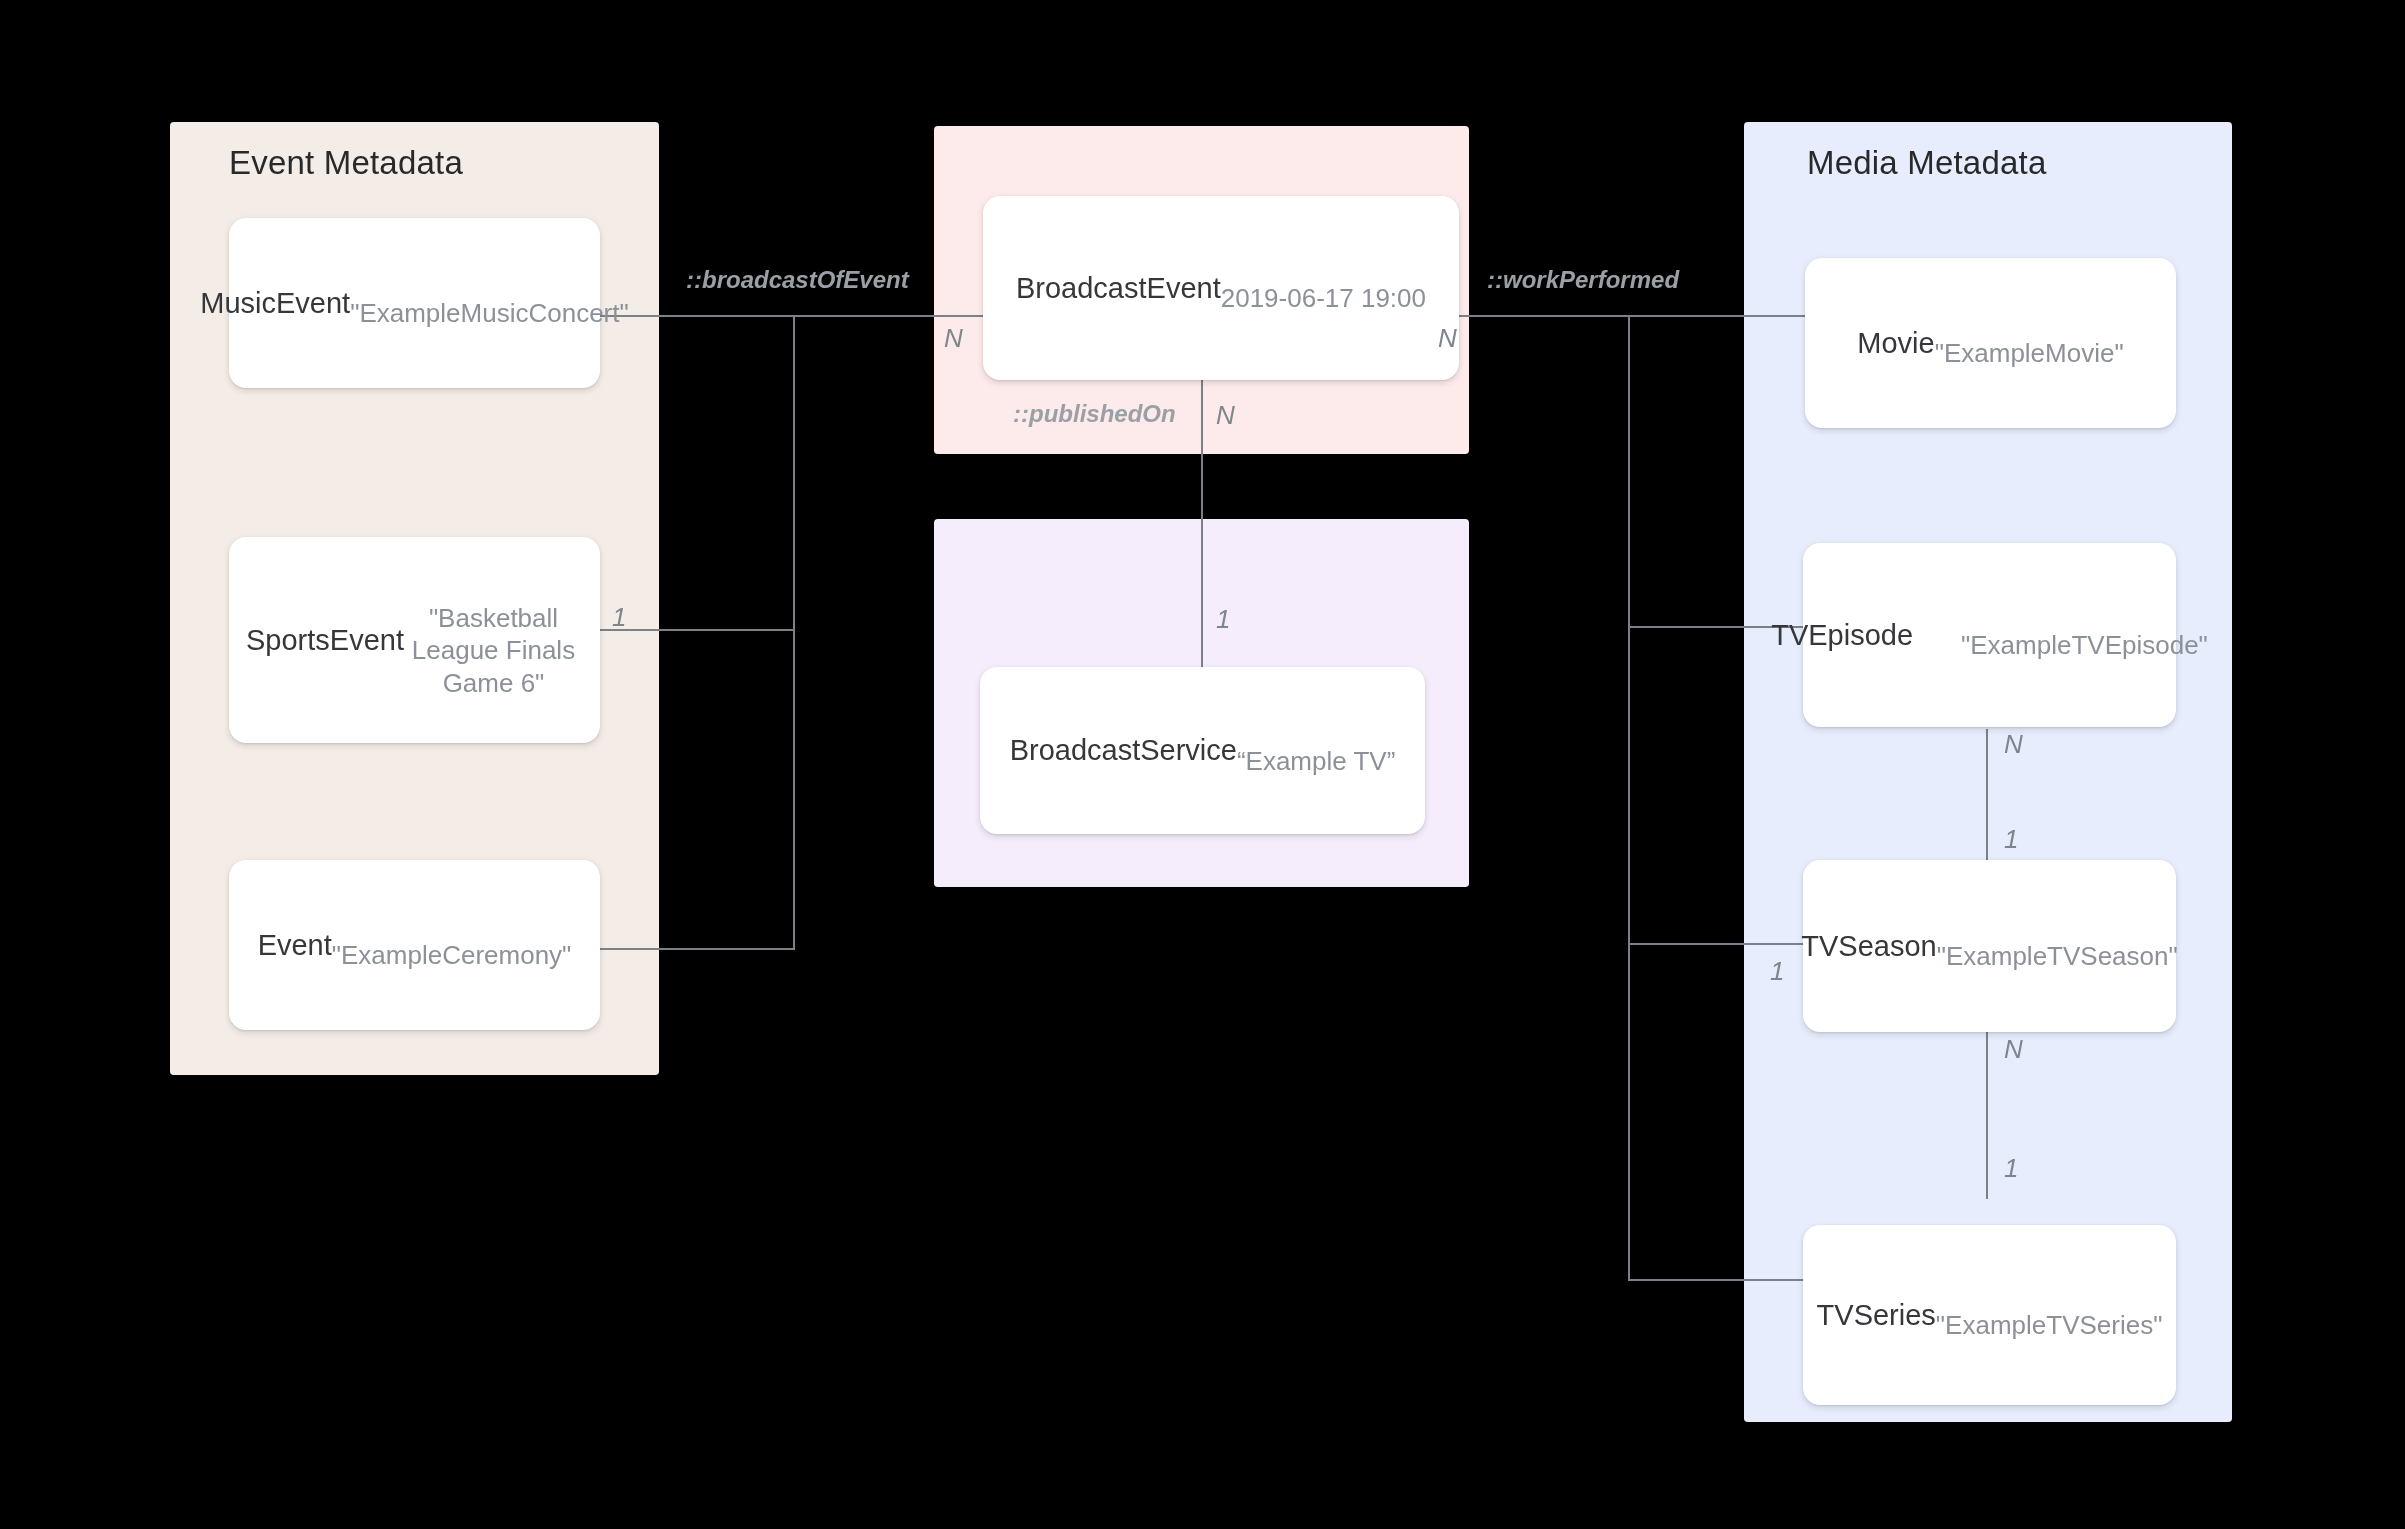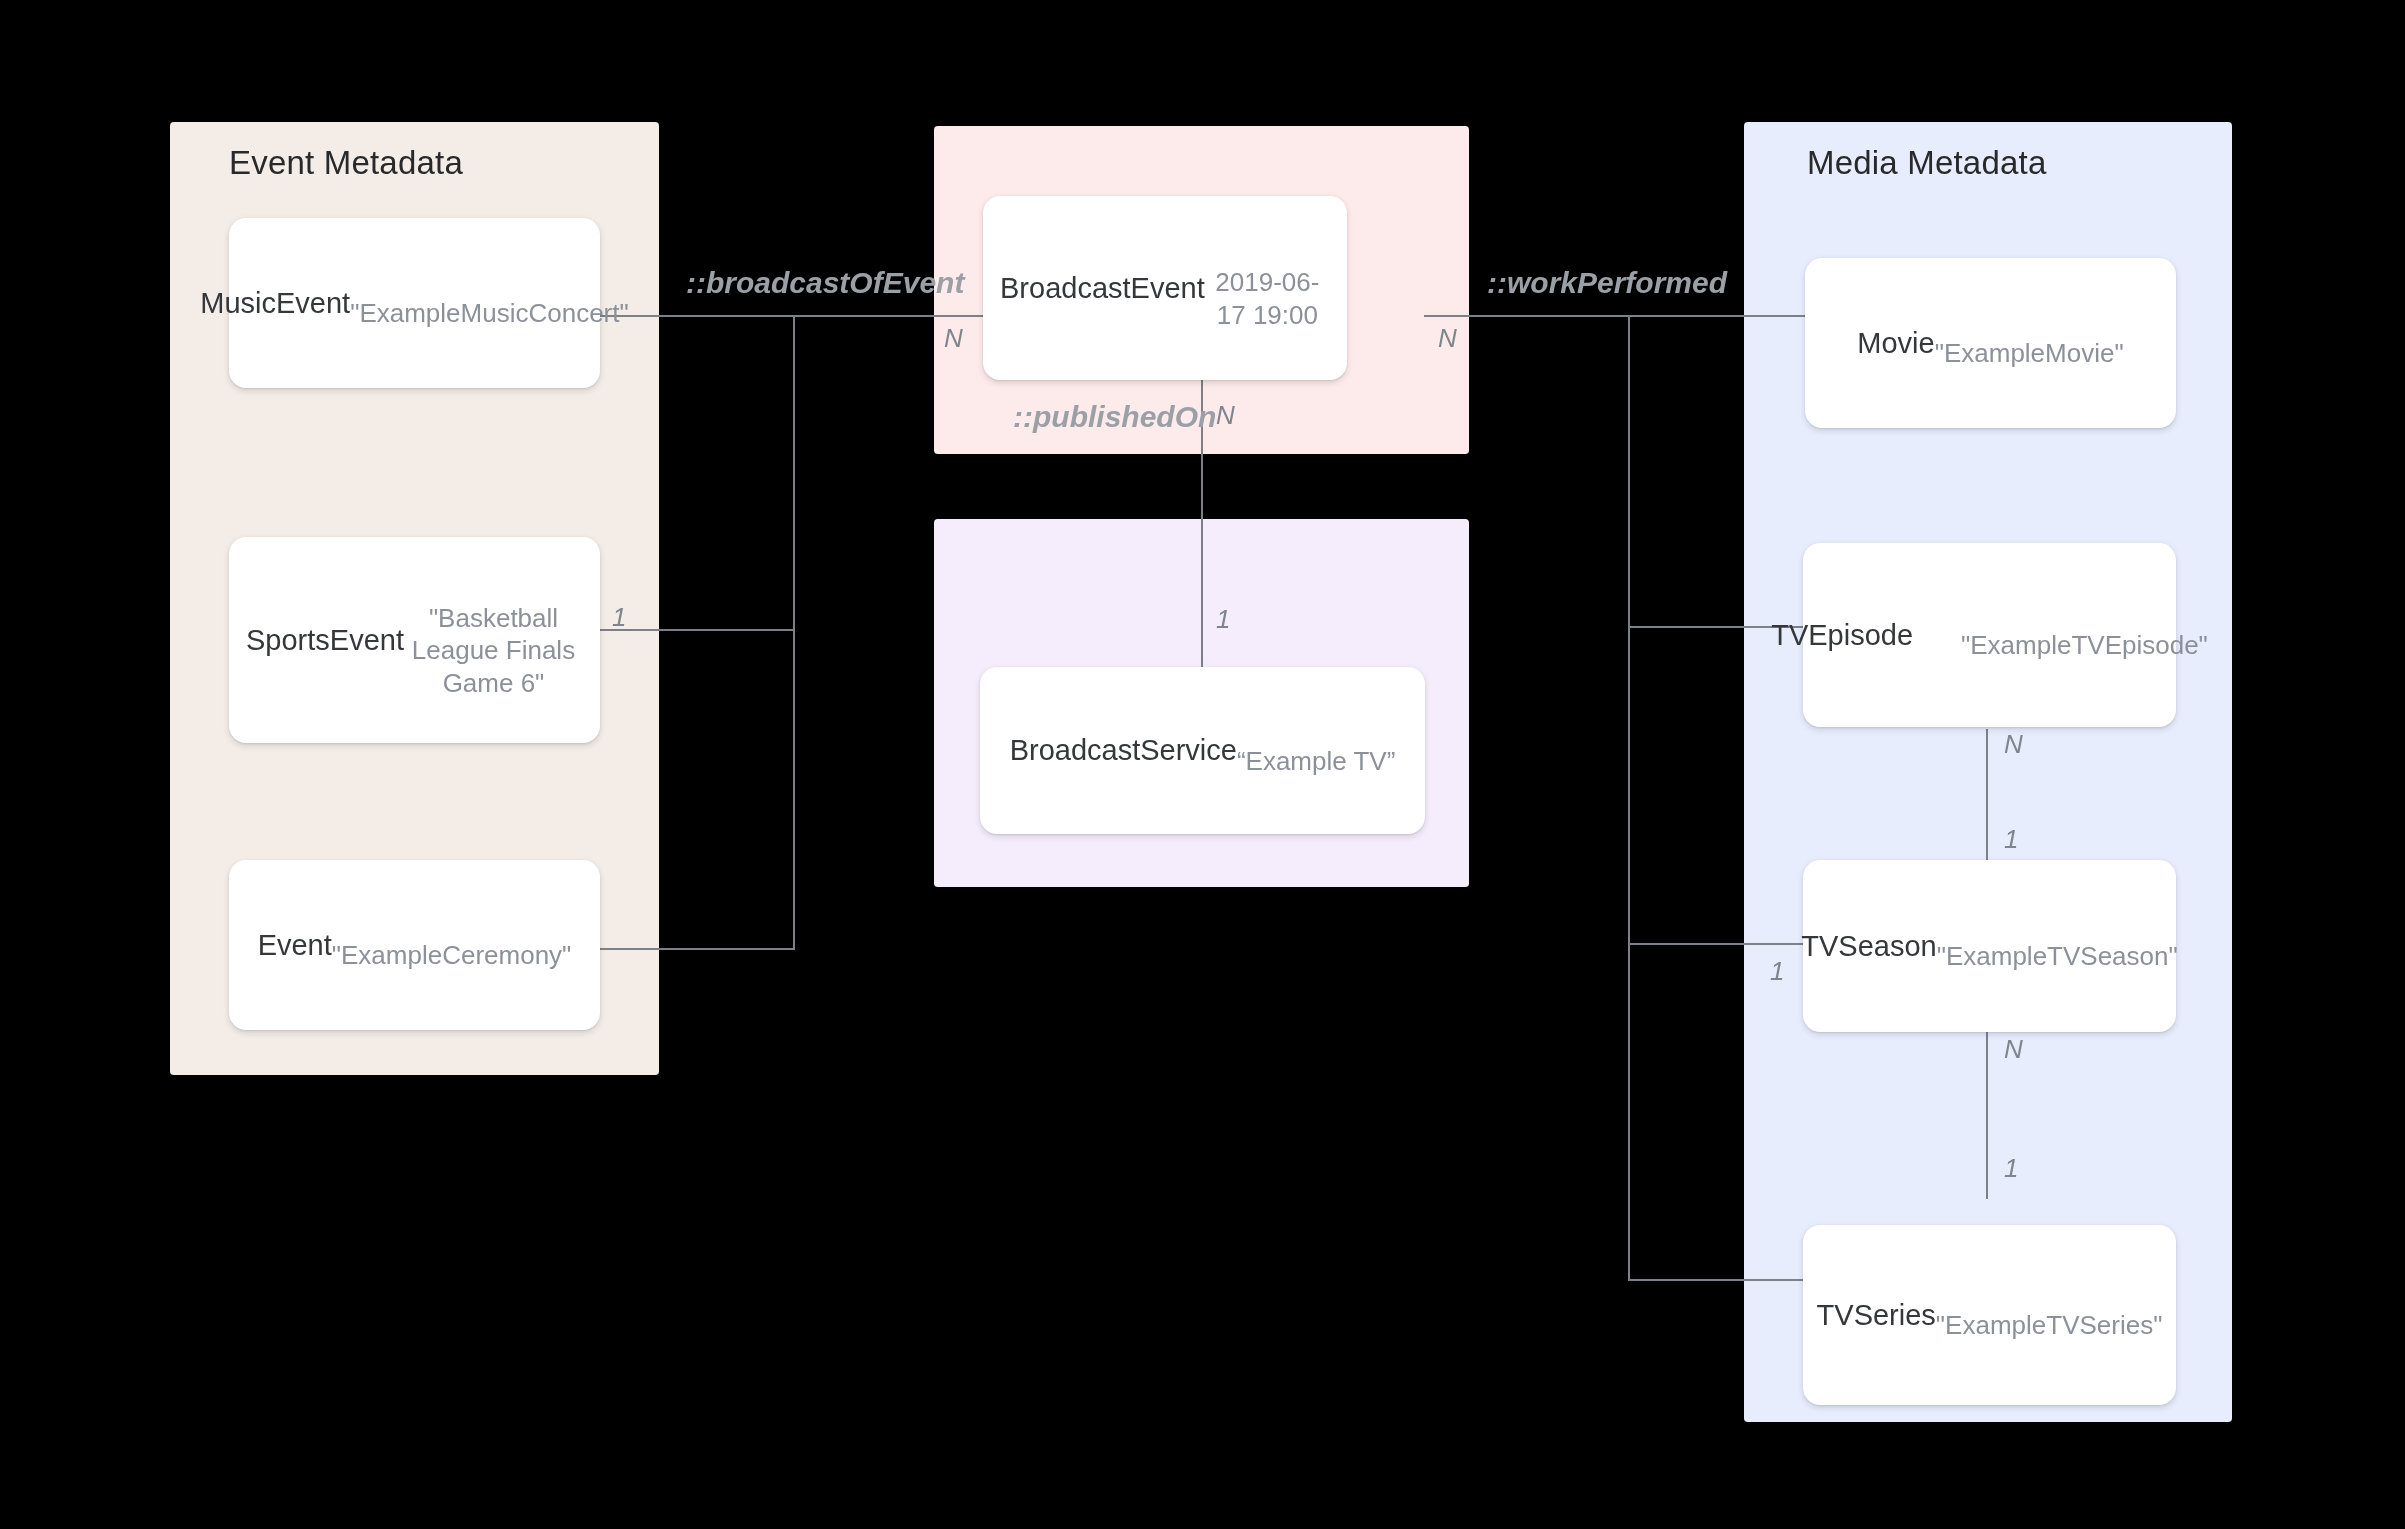--- a/index.html
+++ b/index.html
@@ -61,21 +61,21 @@
   .edge {
     position: absolute;
     background: #7c8188;
   }
   .edge.h { height: 1.9px; }
   .edge.v { width: 1.9px; }
 
   
   .rel-label {
     position: absolute;
-    font-size: 30px;
+    font-size: 24px;
     font-style: italic;
     font-weight: bold;
     color: #9aa0a6;
     white-space: nowrap;
   }
   .card-label {
     position: absolute;
     font-size: 26px;
     font-style: italic;
     color: #7f858c;
@@ -133,21 +133,21 @@
   <div class="node" style="left:229px; top:537px; width:371px; height:206px;">
     <div class="node-title">SportsEvent</div>
     <div class="node-value">"Basketball League Finals Game 6"</div>
   </div>
 
   <div class="node" style="left:229px; top:860px; width:371px; height:170px;">
     <div class="node-title">Event</div>
     <div class="node-value">"ExampleCeremony"</div>
   </div>
 
-  <div class="node" style="left:983px; top:196px; width:364px; height:184px;">
+  <div class="node" style="left:983px; top:196px; width:476px; height:184px;">
     <div class="node-title">BroadcastEvent</div>
     <div class="node-value">2019-06-17 19:00</div>
   </div>
 
   <div class="node" style="left:980px; top:667px; width:445px; height:167px;">
     <div class="node-title">BroadcastService</div>
     <div class="node-value">“Example TV”</div>
   </div>
 
   <div class="node" style="left:1805px; top:222px; width:371px; height:170px;margin-top:36px;">

